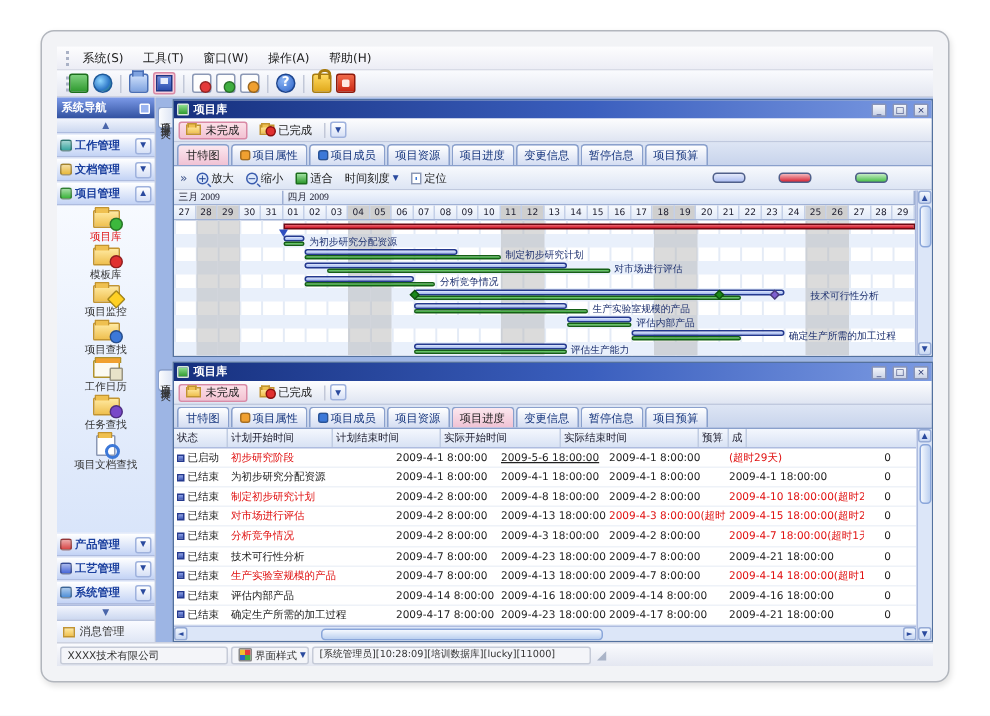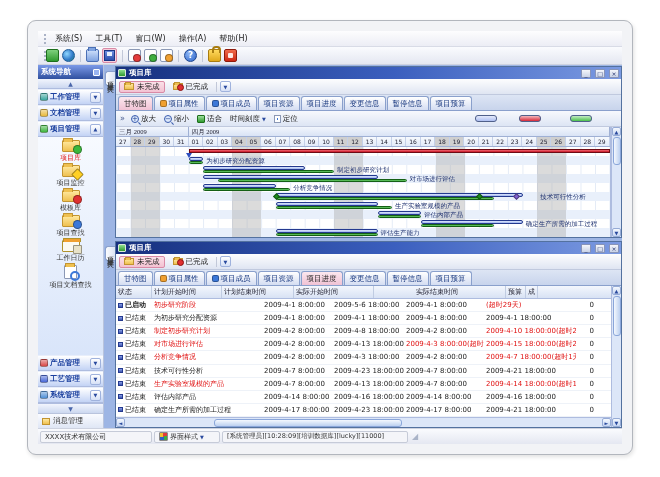--- a/index.html
+++ b/index.html
@@ -207,34 +207,38 @@
               <span class="sb-gicon" style="background: linear-gradient(rgba(255, 255, 255, 0.533), rgb(61, 181, 61)), rgb(61, 181, 61);"></span>
               <span class="sb-glabel">项目管理</span>
               <span class="sb-garrow">▲</span>
             </div>
             <div class="sb-items">
               <div class="sb-item">
                 <div class="fi folder-green"></div>
                 <div class="sb-ilabel sel">项目库</div>
               </div>
               <div class="sb-item">
+                <div class="fi folder-red"></div>
+                <div class="sb-ilabel">模板库</div>
+              </div>
+              <div class="sb-item">
                 <div class="fi folder-star"></div>
                 <div class="sb-ilabel">项目监控</div>
-              </div>
-              <div class="sb-item">
-                <div class="fi folder-red"></div>
-                <div class="sb-ilabel">模板库</div>
               </div>
               <div class="sb-item">
                 <div class="fi folder-people"></div>
                 <div class="sb-ilabel">项目查找</div>
               </div>
               <div class="sb-item">
                 <div class="fi calendar"></div>
                 <div class="sb-ilabel">工作日历</div>
+              </div>
+              <div class="sb-item">
+                <div class="fi folder-search"></div>
+                <div class="sb-ilabel">任务查找</div>
               </div>
               <div class="sb-item">
                 <div class="fi doc-search"></div>
                 <div class="sb-ilabel">项目文档查找</div>
               </div>
             </div>
             <div class="sb-group">
               <span class="sb-gicon" style="background: linear-gradient(rgba(255, 255, 255, 0.533), rgb(216, 72, 72)), rgb(216, 72, 72);"></span>
               <span class="sb-glabel">产品管理</span>
               <span class="sb-garrow">▼</span>
@@ -508,33 +512,33 @@
                   <span>项目预算</span>
                 </div>
               </div>
             <div class="tablewrap">
               <div class="tbl">
                 <div class="thead" id="thead">
                     <div class="th" style="width: 36px;">状态</div>
                     <div class="th" style="width: 70px;">计划开始时间</div>
                     <div class="th" style="width: 72px;">计划结束时间</div>
                     <div class="th" style="width: 80px;">实际开始时间</div>
-                    <div class="th" style="width: 92px; margin-left: 40px;">实际结束时间</div>
+                    <div class="th" style="width: 92px;">实际结束时间</div>
                     <div class="th" style="width: 20px;">预算</div>
                     <div class="th" style="width: 12px;">成</div>
                   </div>
                 <div id="tbody" style="flex:1;display:flex;flex-direction:column;min-height:0;overflow:hidden">
                     <div class="trow">
-                      <div class="td" style="width: 36px; font-weight: bold;">
+                      <div class="td" style="width: 36px;">
                         <span class="st-ic"></span>
                         <span>已启动</span>
                       </div>
                       <div class="td red" style="width: 110px;">初步研究阶段</div>
                       <div class="td" style="width: 70px;">2009-4-1 8:00:00</div>
-                      <div class="td" style="width: 72px;">2009-5-6 18:00:00</div>
+                      <div class="td" style="width: 72px; text-decoration: underline;">2009-5-6 18:00:00</div>
                       <div class="td" style="width: 80px;">2009-4-1 8:00:00</div>
                       <div class="td red" style="width: 92px;">(超时29天)</div>
                       <div class="td num" style="width: 20px;">0</div>
                       <div class="td" style="width: 12px;"></div>
                     </div>
                     <div class="trow">
                       <div class="td" style="width: 36px;">
                         <span class="st-ic"></span>
                         <span>已结束</span>
                       </div>
@@ -653,21 +657,21 @@
               </div>
             </div>
           </div>
 
         </div>
       </div>
     </div>
 
     <div class="statusbar">
       <div class="sb-sec" style="width:112px">XXXX技术有限公司</div>
-      <div class="sb-sec" style="width:66px">
+      <div class="sb-sec" style="width:52px">
         <span class="style-ic"></span>
         <span>界面样式</span>
         <span class="dd" style="margin-left:2px">▼</span>
       </div>
       <div class="sb-sec" style="width:186px;font-size:6.5px">[系统管理员][10:28:09][培训数据库][lucky][11000]</div>
       <span class="grip-corner">◢</span>
     </div>
 
   </div>
 </div>

